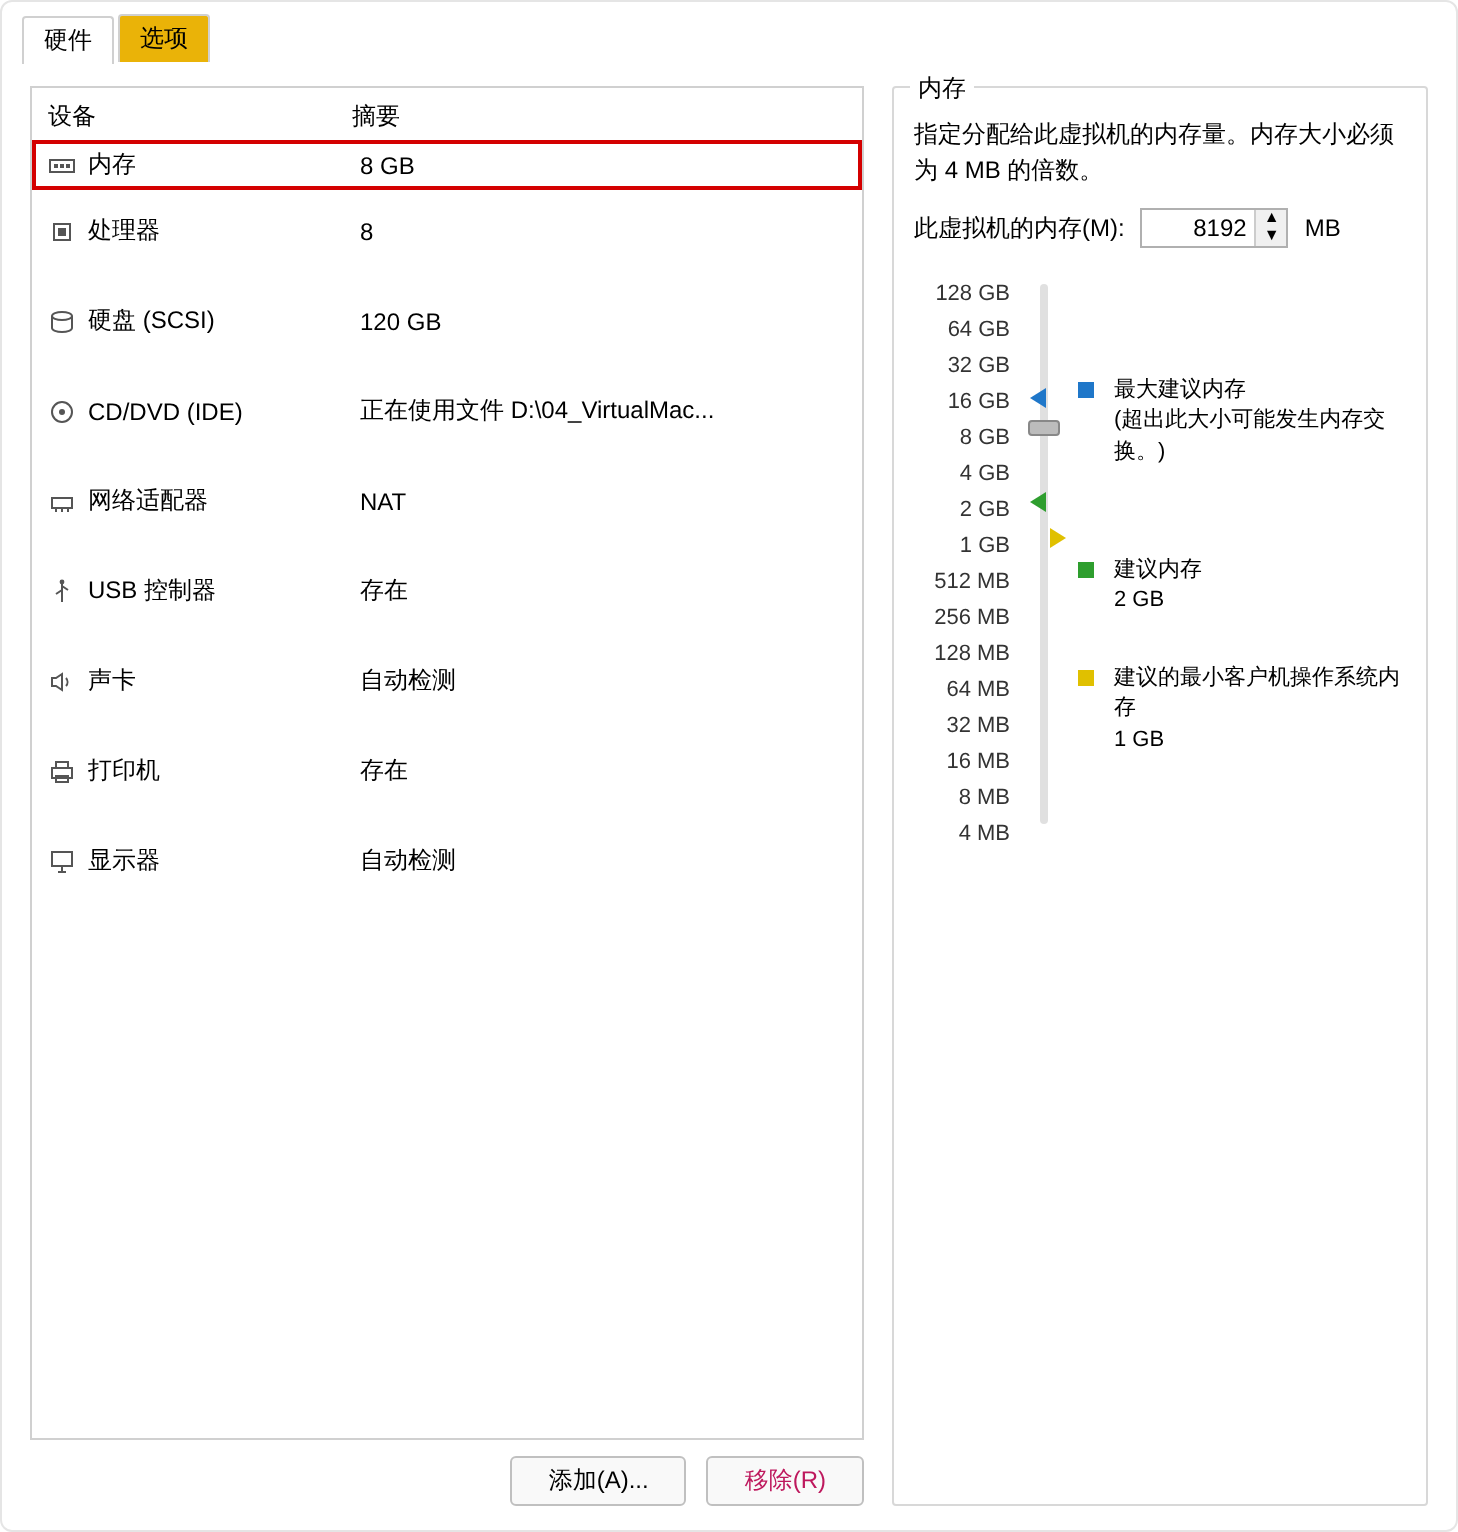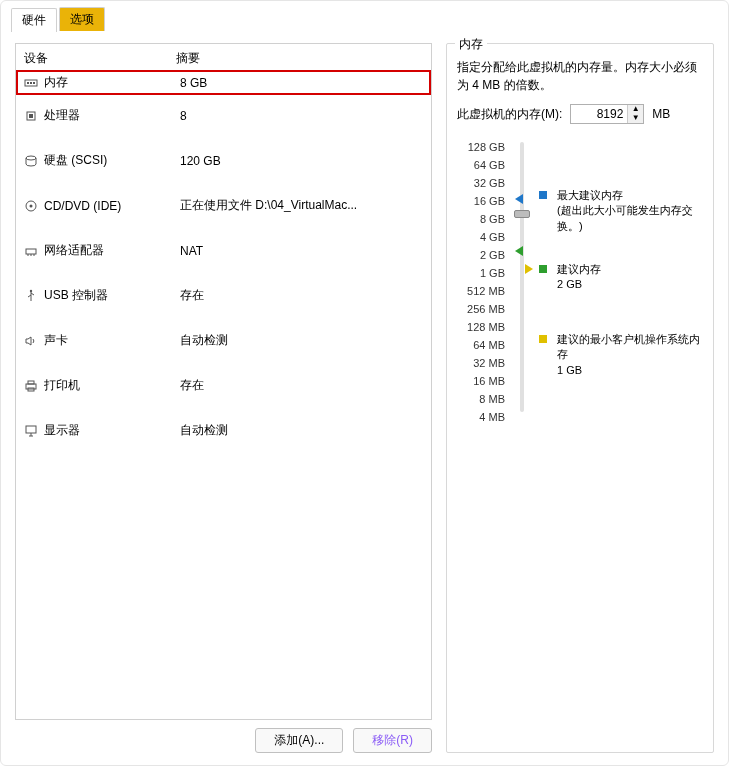--- a/index.html
+++ b/index.html
@@ -93,21 +93,21 @@
 }
 .btn {
   padding: 3px 18px;
   border: 1px solid #c0c0c0;
   border-radius: 3px;
   background: #f9f9f9;
   cursor: pointer;
   min-width: 74px;
   text-align: center;
 }
-.btn.disabled { color: #8b5cf6; cursor: default; }
+.btn.disabled { color: #be185d; cursor: default; }
 .right-pane {
   flex: 1;
   display: flex;
   flex-direction: column;
 }
 .group {
   border: 1px solid #d8d8d8;
   border-radius: 2px;
   position: relative;
   padding: 14px 10px 10px 10px;
@@ -393,21 +393,21 @@
             <div class="marker right" style="top:126px;border-left:8px solid #e0c000"></div>
           </div>
           <div class="legend">
             <div class="legend-item" style="top:50px">
               <div class="sq" style="background:#1f77c9"></div>
               <div class="legend-text">
                 <div>最大建议内存</div>
                 <div>(超出此大小可能发生内存交换。)</div>
               </div>
             </div>
-            <div class="legend-item" style="top:124px">
+            <div class="legend-item" style="top:140px">
               <div class="sq" style="background:#2e9e2e"></div>
               <div class="legend-text">
                 <div>建议内存</div>
                 <div>2 GB</div>
               </div>
             </div>
             <div class="legend-item" style="top:194px">
               <div class="sq" style="background:#e0c000"></div>
               <div class="legend-text">
                 <div>建议的最小客户机操作系统内存</div>

